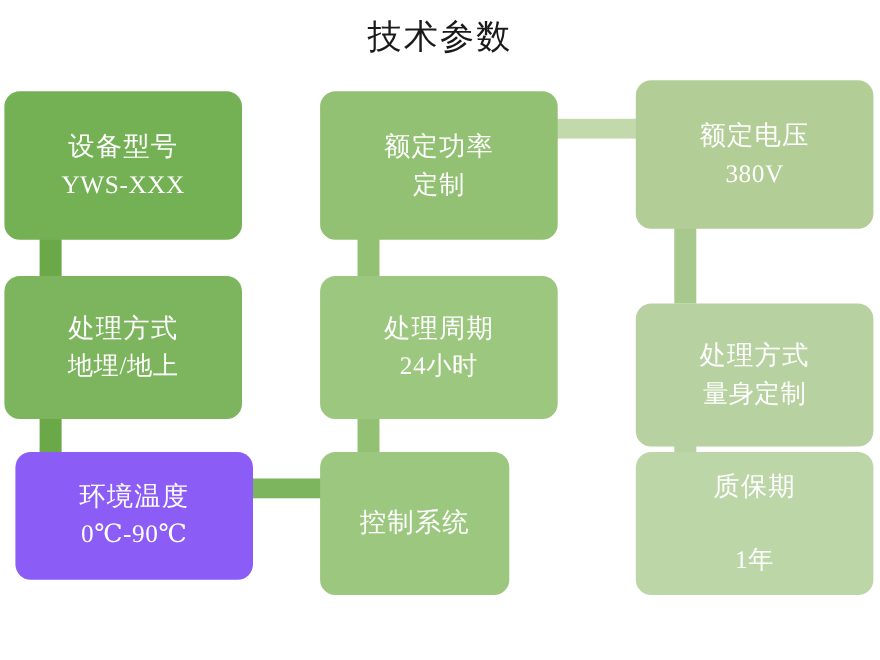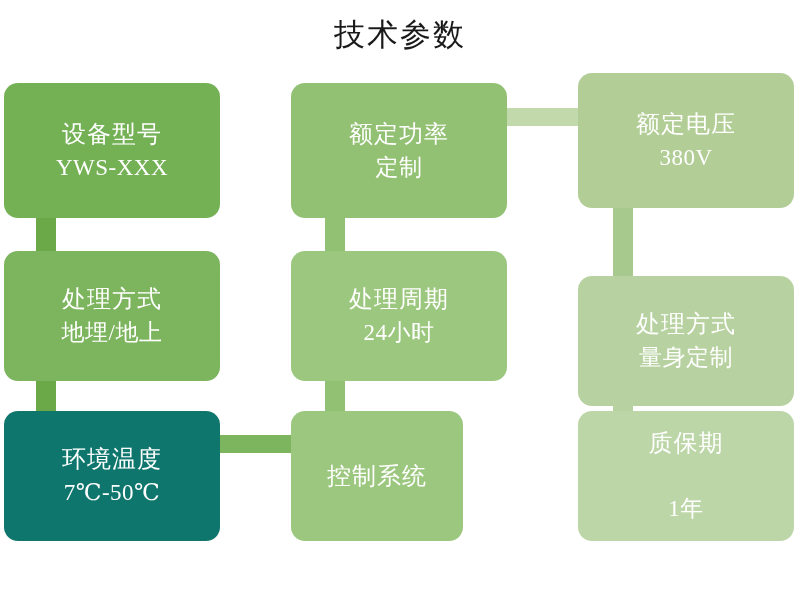--- a/index.html
+++ b/index.html
@@ -113,23 +113,23 @@
   <div class="card" style="left:291px; top:251px; width:216px; height:130px; background:#9cc77e;">
     <div class="card-label">处理周期</div>
     <div class="card-value">24小时</div>
   </div>
 
   <div class="card" style="left:578px; top:251px; width:216px; height:130px; background:#b7d2a0;margin-top:25px;">
     <div class="card-label">处理方式</div>
     <div class="card-value">量身定制</div>
   </div>
 
-  <div class="card" style="left:4px; top:411px; width:216px; height:130px; background:#0f766e;">
+  <div class="card" style="left:14px; top:411px; width:216px; height:116px; background:#8b5cf6;">
     <div class="card-label">环境温度</div>
-    <div class="card-value">7℃-50℃</div>
+    <div class="card-value">0℃-90℃</div>
   </div>
 
   <div class="card" style="left:291px; top:411px; width:172px; height:130px; background:#9cc77e;">
     <div class="card-label">控制系统</div>
   </div>
 
   <div class="card" style="left:578px; top:411px; width:216px; height:130px; background:#bcd6a8;gap:32px;">
     <div class="card-label">质保期</div>
     <div class="card-value">1年</div>
   </div>

